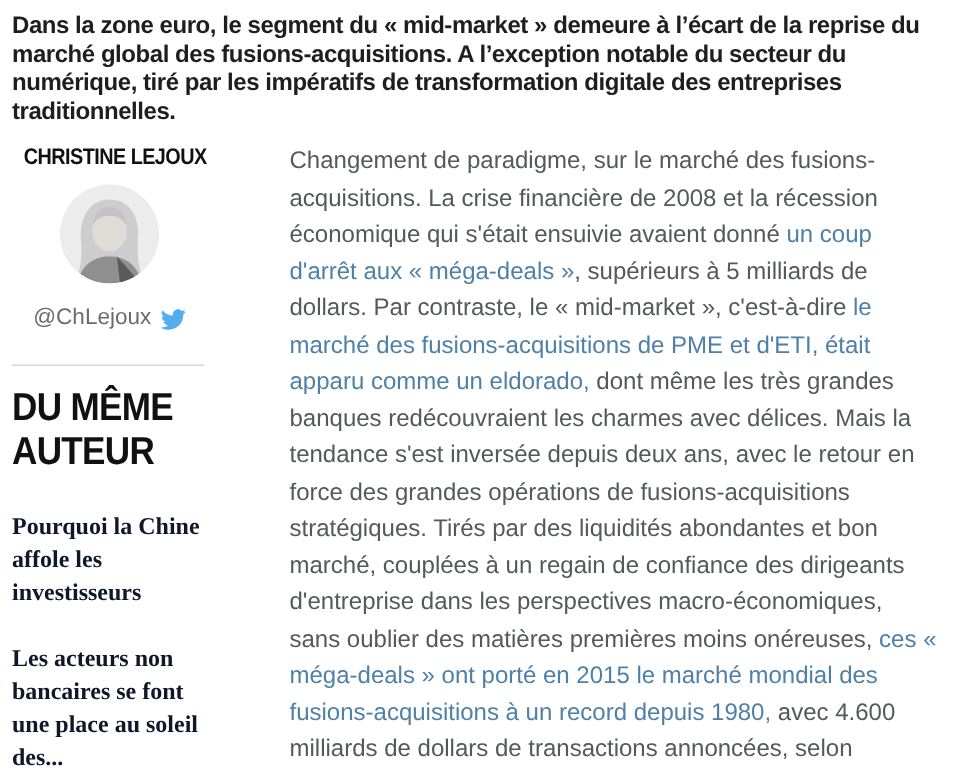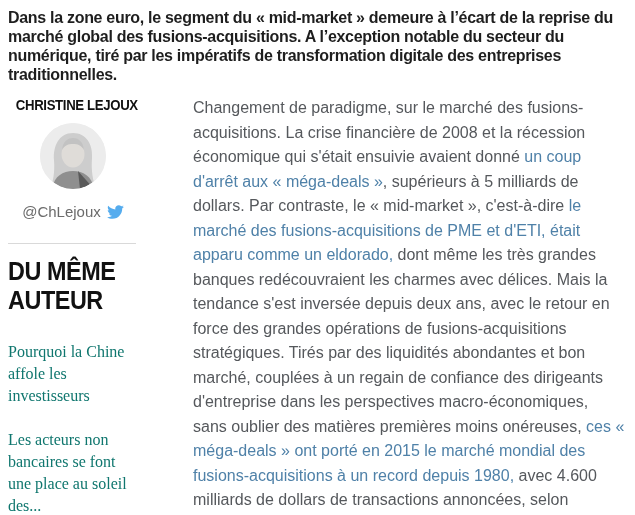--- a/index.html
+++ b/index.html
@@ -33,21 +33,21 @@
     width: 66px; height: 66px;
     border-radius: 50%;
     overflow: hidden;
     margin: 10px auto 0;
     background: #ededed;
   }
   .avatar svg { display: block; }
   .handle-row {
     margin-top: 14px;
     display: inline-flex;
-    align-items: center;
+    align-items: flex-end;
     gap: 6px;
     font-size: 15px;
     color: #6b6b6b;
     cursor: pointer;
   }
   .tw svg { display: block; }
 
   .divider {
     border: none;
     border-top: 1px solid #d9d9d9;
@@ -62,24 +62,24 @@
     color: #111111;
     letter-spacing: -0.5px;
     transform: scaleX(0.9);
     transform-origin: left top;
     width: 135px;
   }
 
   .sidebar-link {
     display: block;
     font-family: "Liberation Serif", serif;
-    font-weight: normal;
+    font-weight: bold;
     font-size: 16px;
     line-height: 22px;
-    color: #0f766e;
+    color: #0f172a;
     text-decoration: none;
     margin-top: 22px;
   }
   .sidebar-link:first-of-type { margin-top: 26px; }
 
   .body-p {
     font-size: 16px;
     line-height: 24.5px;
     color: #55585c;
     margin-left: 35px;

